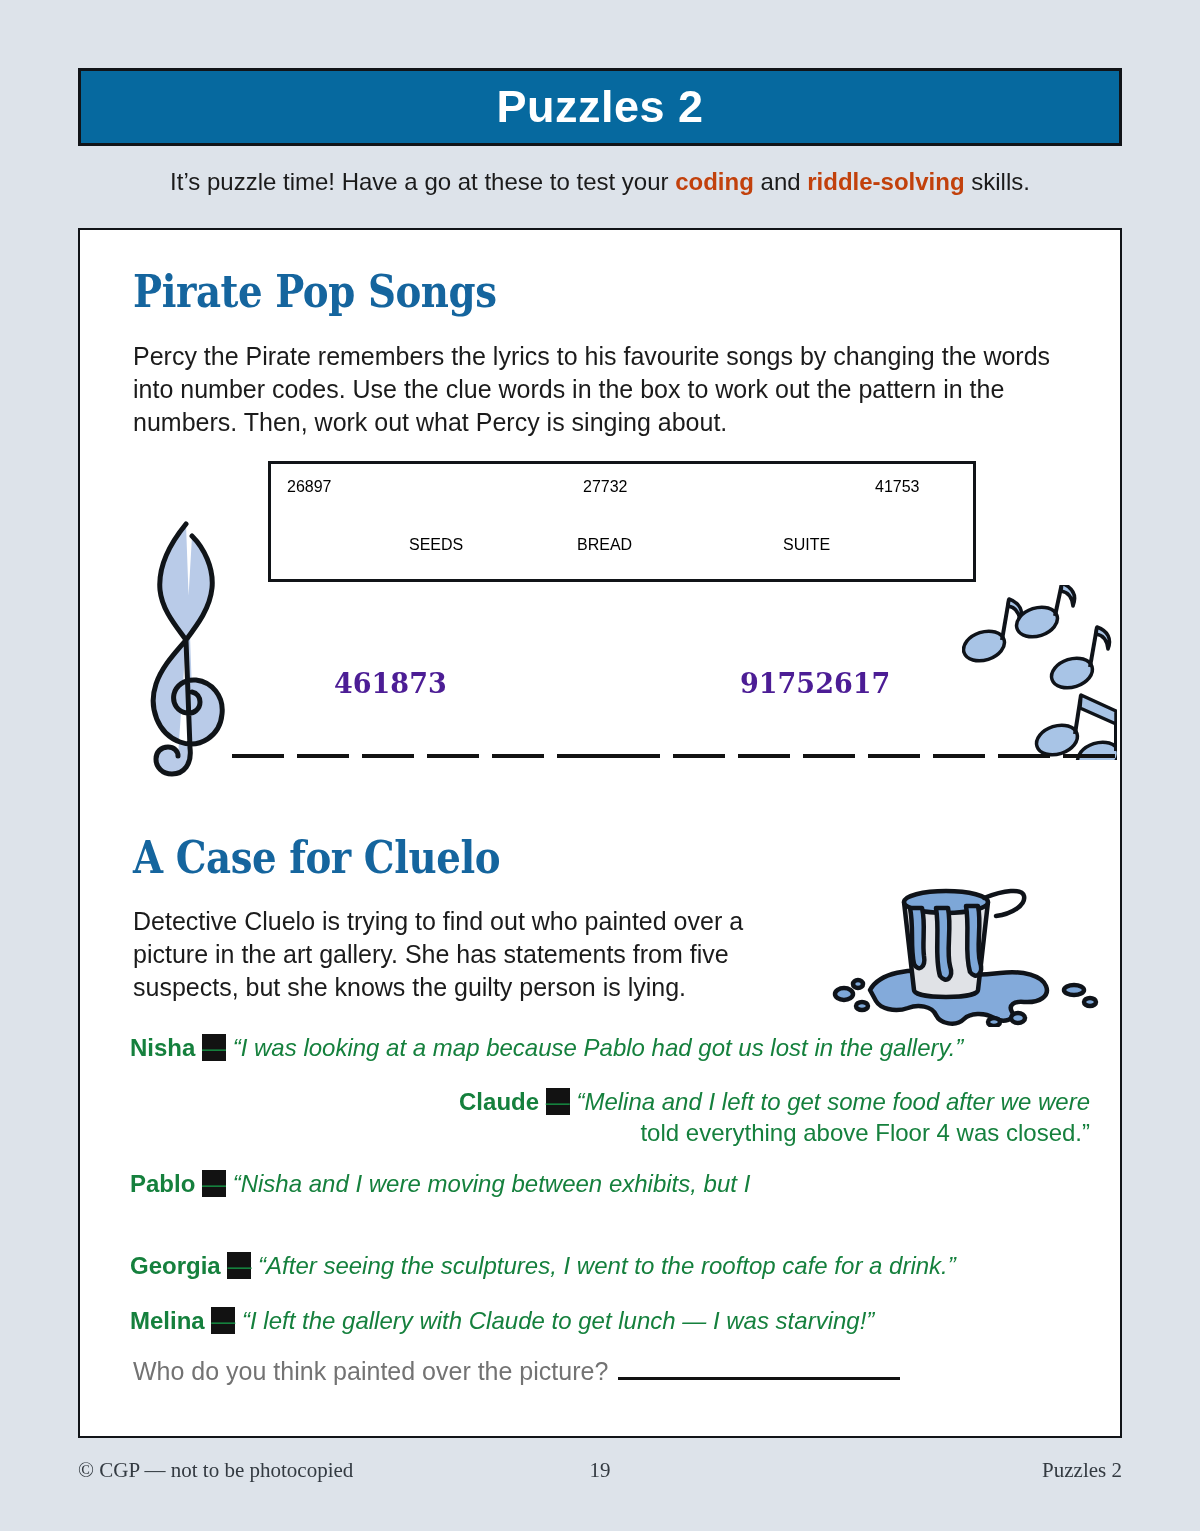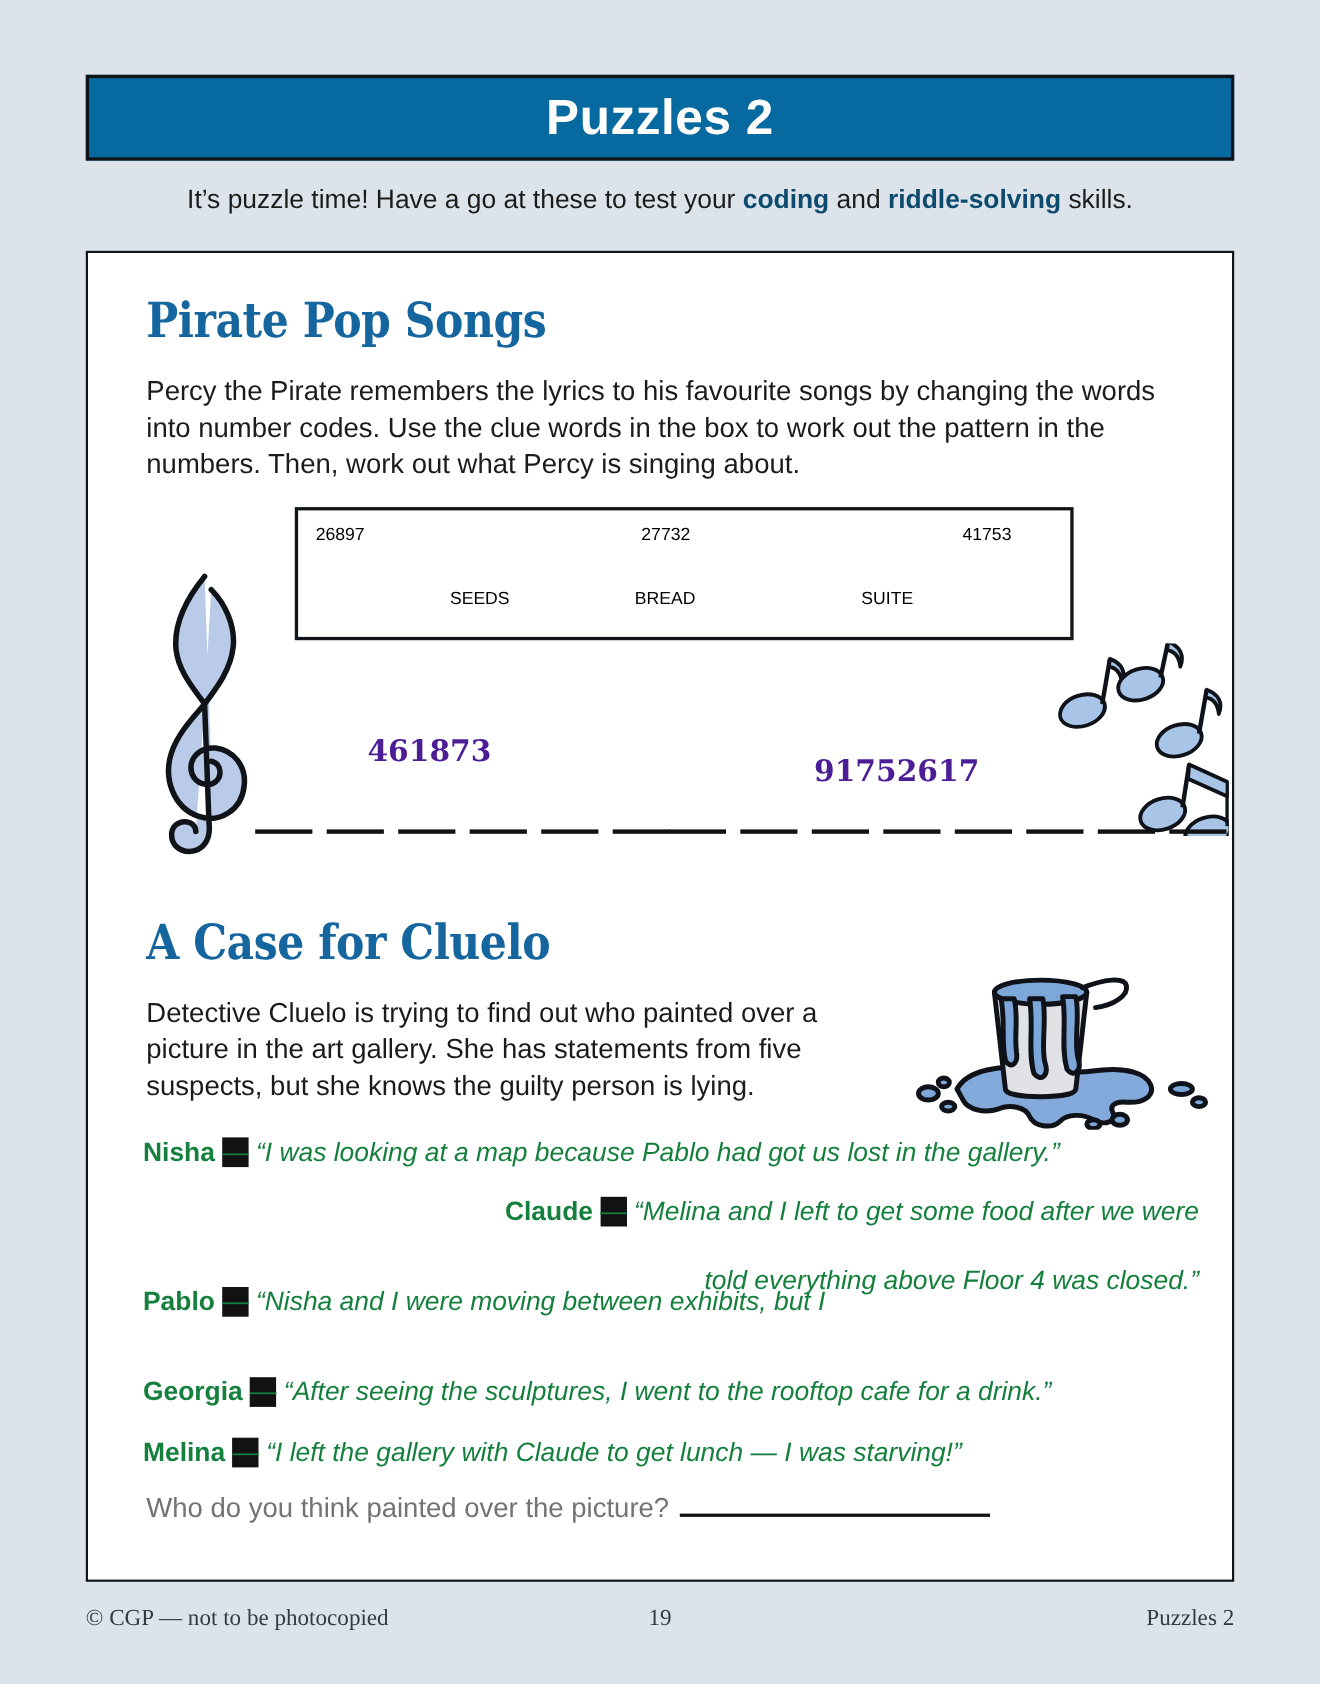--- a/index.html
+++ b/index.html
@@ -42,21 +42,21 @@
     position: absolute;
     left: 78px;
     top: 168px;
     width: 1044px;
     text-align: center;
     font-size: 24px;
     color: #1b1b1b;
     font-family: "Liberation Sans", sans-serif;
   }
   .intro .hl {
-    color: #0c4a6e;
+    color: #c2410c;
     font-weight: bold;
   }
 
   
   .content-frame {
     position: absolute;
     left: 78px;
     top: 228px;
     width: 1044px;
     height: 1210px;
@@ -127,23 +127,21 @@
   }
   .suspect .name {
     font-weight: bold;
     font-style: normal;
   }
   .suspect .quote {
     font-style: italic;
   }
   .suspect .cont {
     display: block;
-    font-style: italic;
     text-indent: 108px;
-    margin-top: 32px;
   }
   .suspect.indent2 .cont { text-indent: 104px; }
 
   .final-q {
     position: absolute;
     left: 133px;
     top: 1357px;
     font-size: 25px;
     color: #737373;
     display: flex;
@@ -237,21 +235,21 @@
       <ellipse cx="95" cy="155" rx="21" ry="14" transform="rotate(-18 95 155)"></ellipse>
       <ellipse cx="136" cy="172" rx="21" ry="14" transform="rotate(-18 136 172)"></ellipse>
       <path d="M113 149 L119 110" stroke-width="4" fill="none"></path>
       <path d="M154 166 L154 126" stroke-width="4" fill="none"></path>
       <path d="M119 110 L154 126 L154 139 L118 123 Z"></path>
     </g>
   </svg>
 </div>
 
 <div class="big-code" style="left:334px; top:668px;">461873</div>
-<div class="big-code" style="left:740px; top:668px;margin-top:18px;">91752617</div>
+<div class="big-code" style="left:740px; top:668px;">91752617</div>
 
 <div class="dash-line" id="dashes0" style="left:232px; top:754px;">
     <span class="dash"></span>
     <span class="dash"></span>
     <span class="dash"></span>
     <span class="dash"></span>
     <span class="dash"></span>
     <span class="dash"></span>
   </div>
 <div class="dash-line" id="dashes1" style="left:608px; top:754px;">

